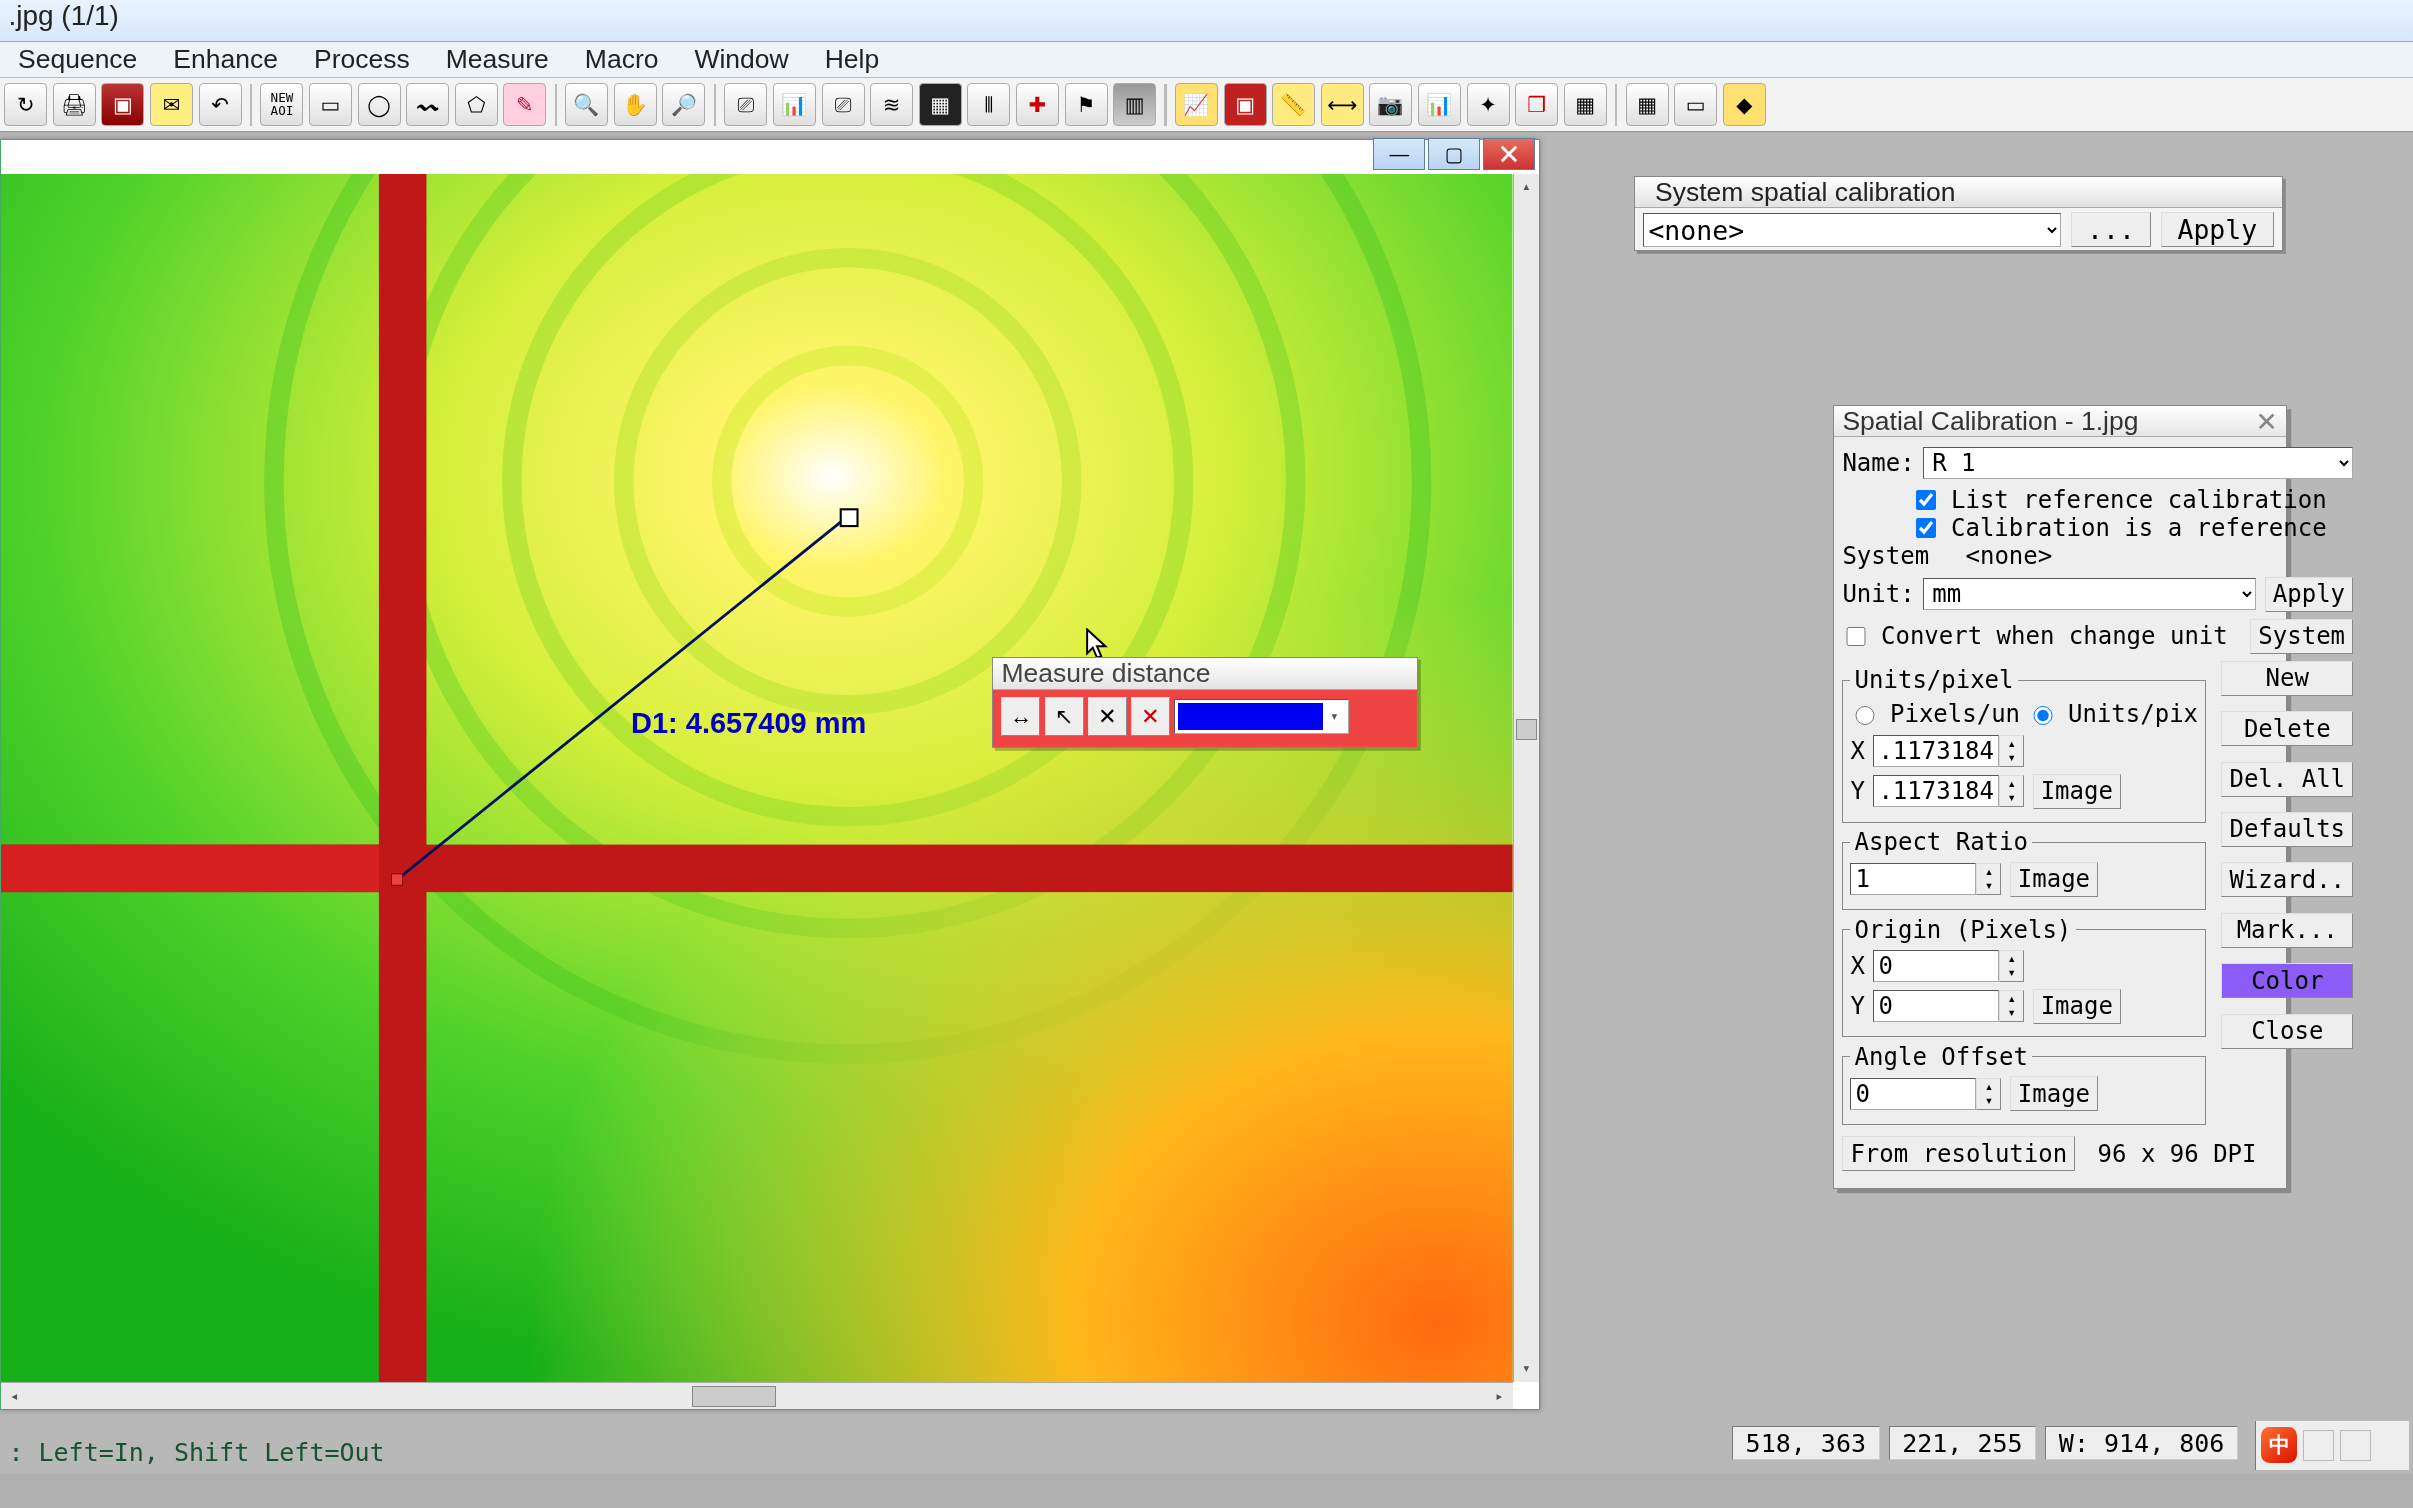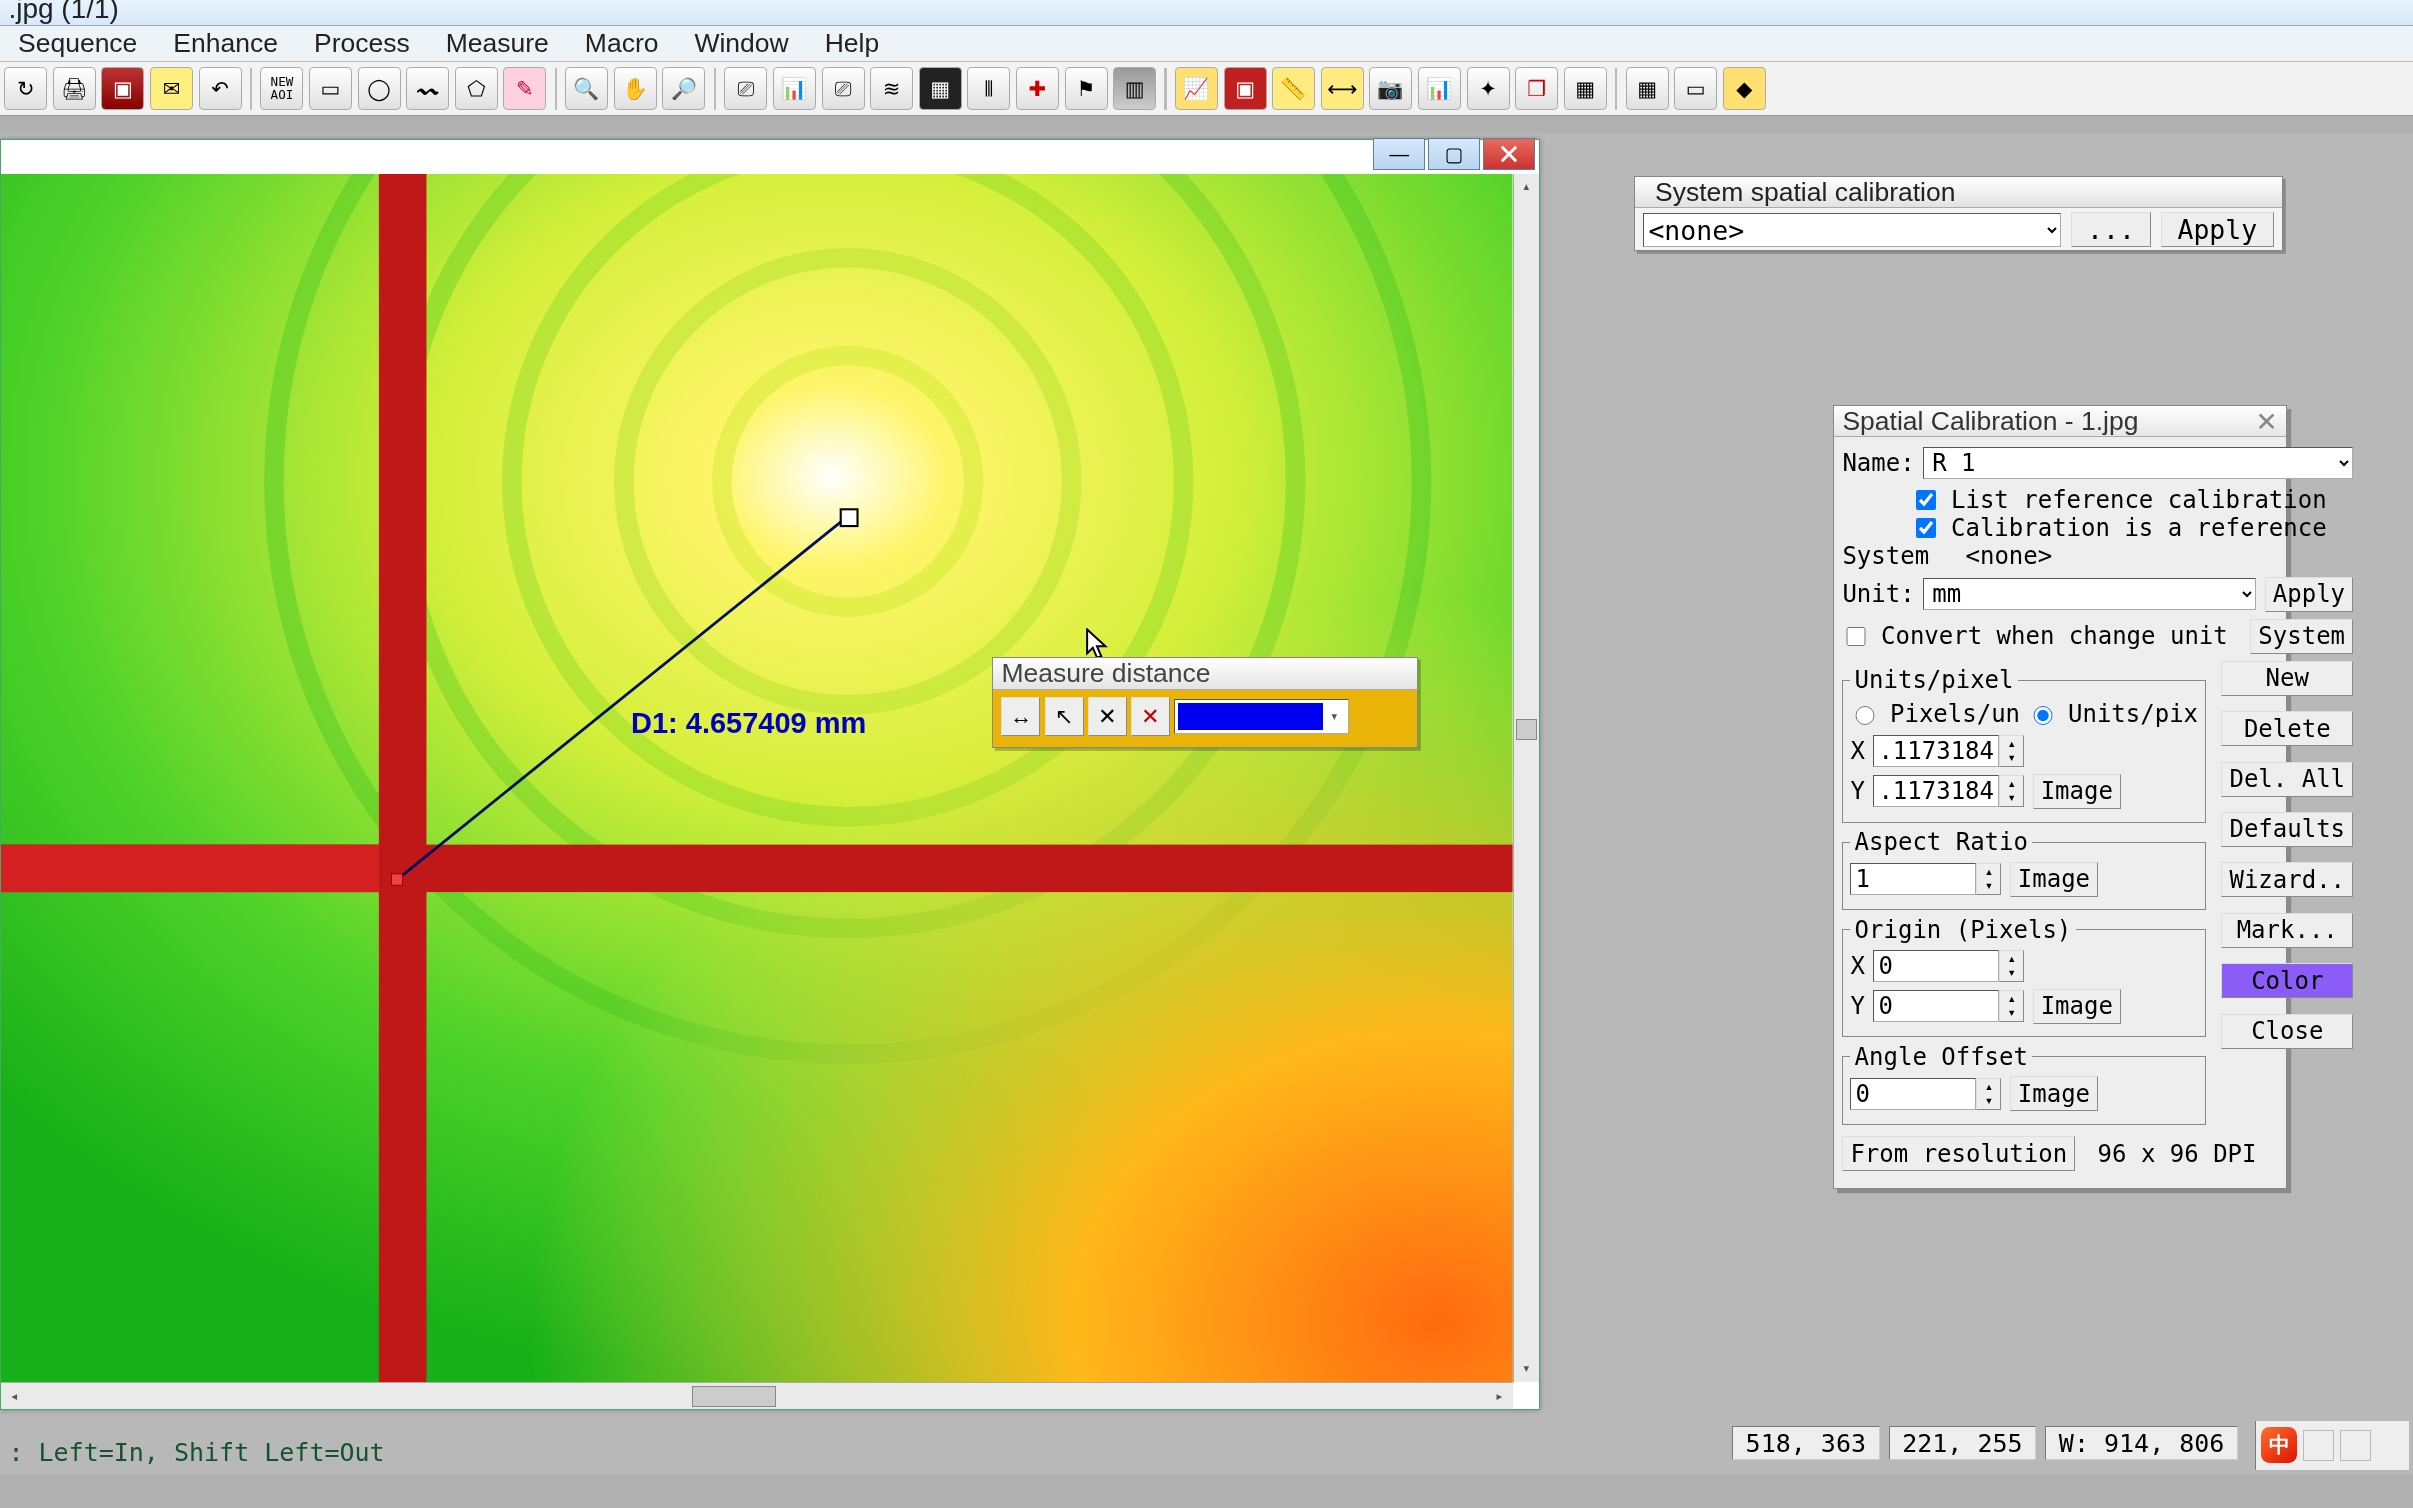--- a/index.html
+++ b/index.html
@@ -1,19 +1,19 @@
 <!DOCTYPE html>
 <html style="font-size:11.2px"><head>
 <meta charset="utf-8">
 <style>
 html,body{margin:0;padding:0;width:2413px;height:1508px;background:#b0b0b0;font-family:"Segoe UI",Tahoma,sans-serif;overflow:hidden}
 *{box-sizing:border-box}
 
 
-.titlebar{height:26px;background:linear-gradient(#e8f3fe,#d8e8fa);border-bottom:0.7px solid #9ab;display:flex;align-items:flex-end;padding:0 8.4px;font-size:28px;color:#222}
+.titlebar{height:42px;background:linear-gradient(#e8f3fe,#d8e8fa);border-bottom:0.7px solid #9ab;display:flex;align-items:flex-start;padding:0 8.4px;font-size:28px;color:#222}
 
 
 .menubar{height:36px;background:#eef3f8;border-bottom:0.7px solid #bbb;display:flex;align-items:center;gap:0;font-size:26.5px;color:#222}
 .menubar .menu-item{padding:2.8px 18px;cursor:default}
 
 
 .toolbar{height:54px;background:#f3f3f3;border-bottom:0.7px solid #999;display:flex;align-items:center;gap:5.6px;padding:2.8px 4.2px}
 .toolbar .tbtn{width:43px;height:43px;border:0.7px solid #aaa;border-radius:4.2px;background:linear-gradient(#fff,#e0e0e0);display:flex;align-items:center;justify-content:center;font-size:21px}
 .toolbar .sep{width:2.1px;height:42px;background:#bbb;margin:0 2.8px}
 
@@ -57,21 +57,21 @@
 .caldlg .btn{height:35px;padding:0 7px;font:24px monospace;border:1.4px outset #ddd;background:#eee;white-space:nowrap;min-width:84px}
 .caldlg fieldset{border:0.7px solid #888;margin:5.6px 0;padding:5.6px 7px}
 .caldlg fieldset legend{font:24px monospace;padding:0 4.2px}
 .caldlg .spin{display:flex}
 .caldlg .spin input{width:126px}
 .caldlg .spin .arrows{display:flex;flex-direction:column;border:1.4px outset #ddd;background:#eee;width:25px}
 .caldlg .spin .arrows span{font-size:14px;line-height:14px;text-align:center}
 .caldlg .colorbtn{background:#8b5cf6;color:#000}
 
 
-.measwin{position:absolute;left:992px;top:524px;width:426px;height:91px;background:#eab308;border:0.7px solid #888;box-shadow:2.8px 2.8px 0 rgba(0,0,0,.25)}
+.measwin{position:absolute;left:992px;top:524px;width:426px;height:91px;background:#ef4444;border:0.7px solid #888;box-shadow:2.8px 2.8px 0 rgba(0,0,0,.25)}
 .measwin .title{height:32px;background:linear-gradient(#fff,#e4e4e4);border-bottom:0.7px solid #aaa;padding-left:8.4px;font-size:26.5px;display:flex;align-items:center;color:#444}
 .measwin .tools{display:flex;align-items:center;gap:4.2px;padding:7px 8.4px}
 .measwin .tbtn{width:39px;height:39px;border:1.4px outset #ddd;background:#eee;display:flex;align-items:center;justify-content:center;font-size:22.3px}
 .measwin .clr{width:175px;height:35px;border:1.4px inset #aaa;background:#fff;display:flex;align-items:center;padding:2.8px}
 .measwin .clr .swatch{flex:1;height:100%;background:#0000f0}
 .measwin .clr .caret{width:22.3px;text-align:center;color:#555}
 
 
 .d1label{position:absolute;left:631px;top:574px;font:700 29px Arial;color:#0000c0}
 

